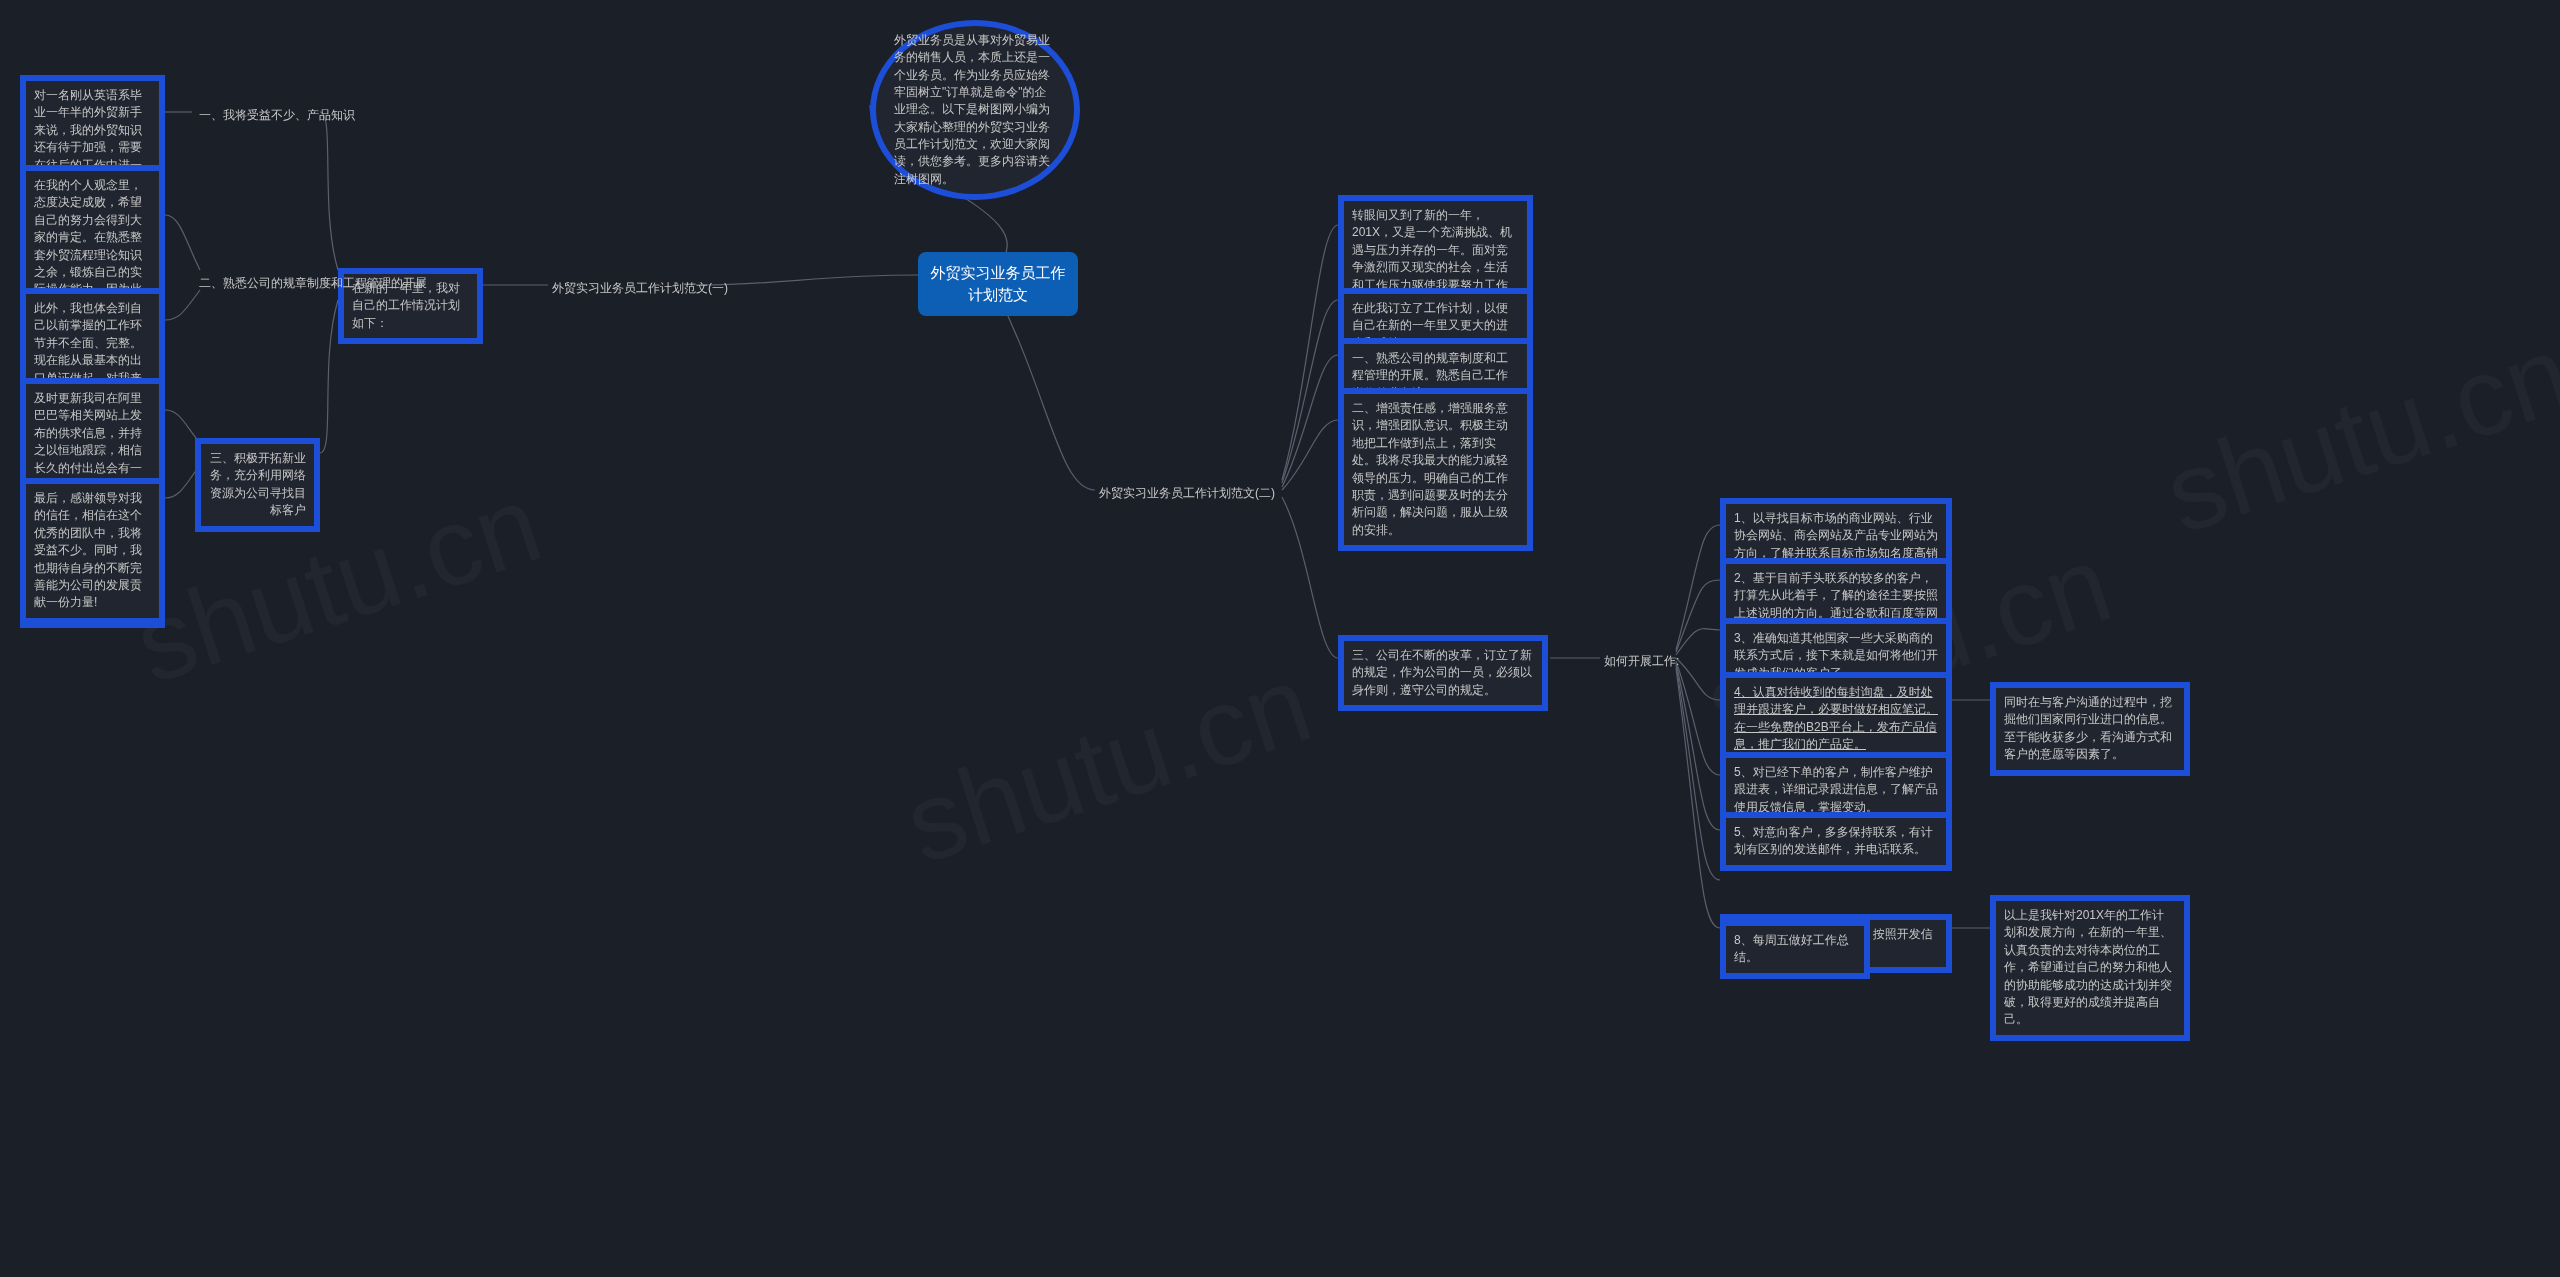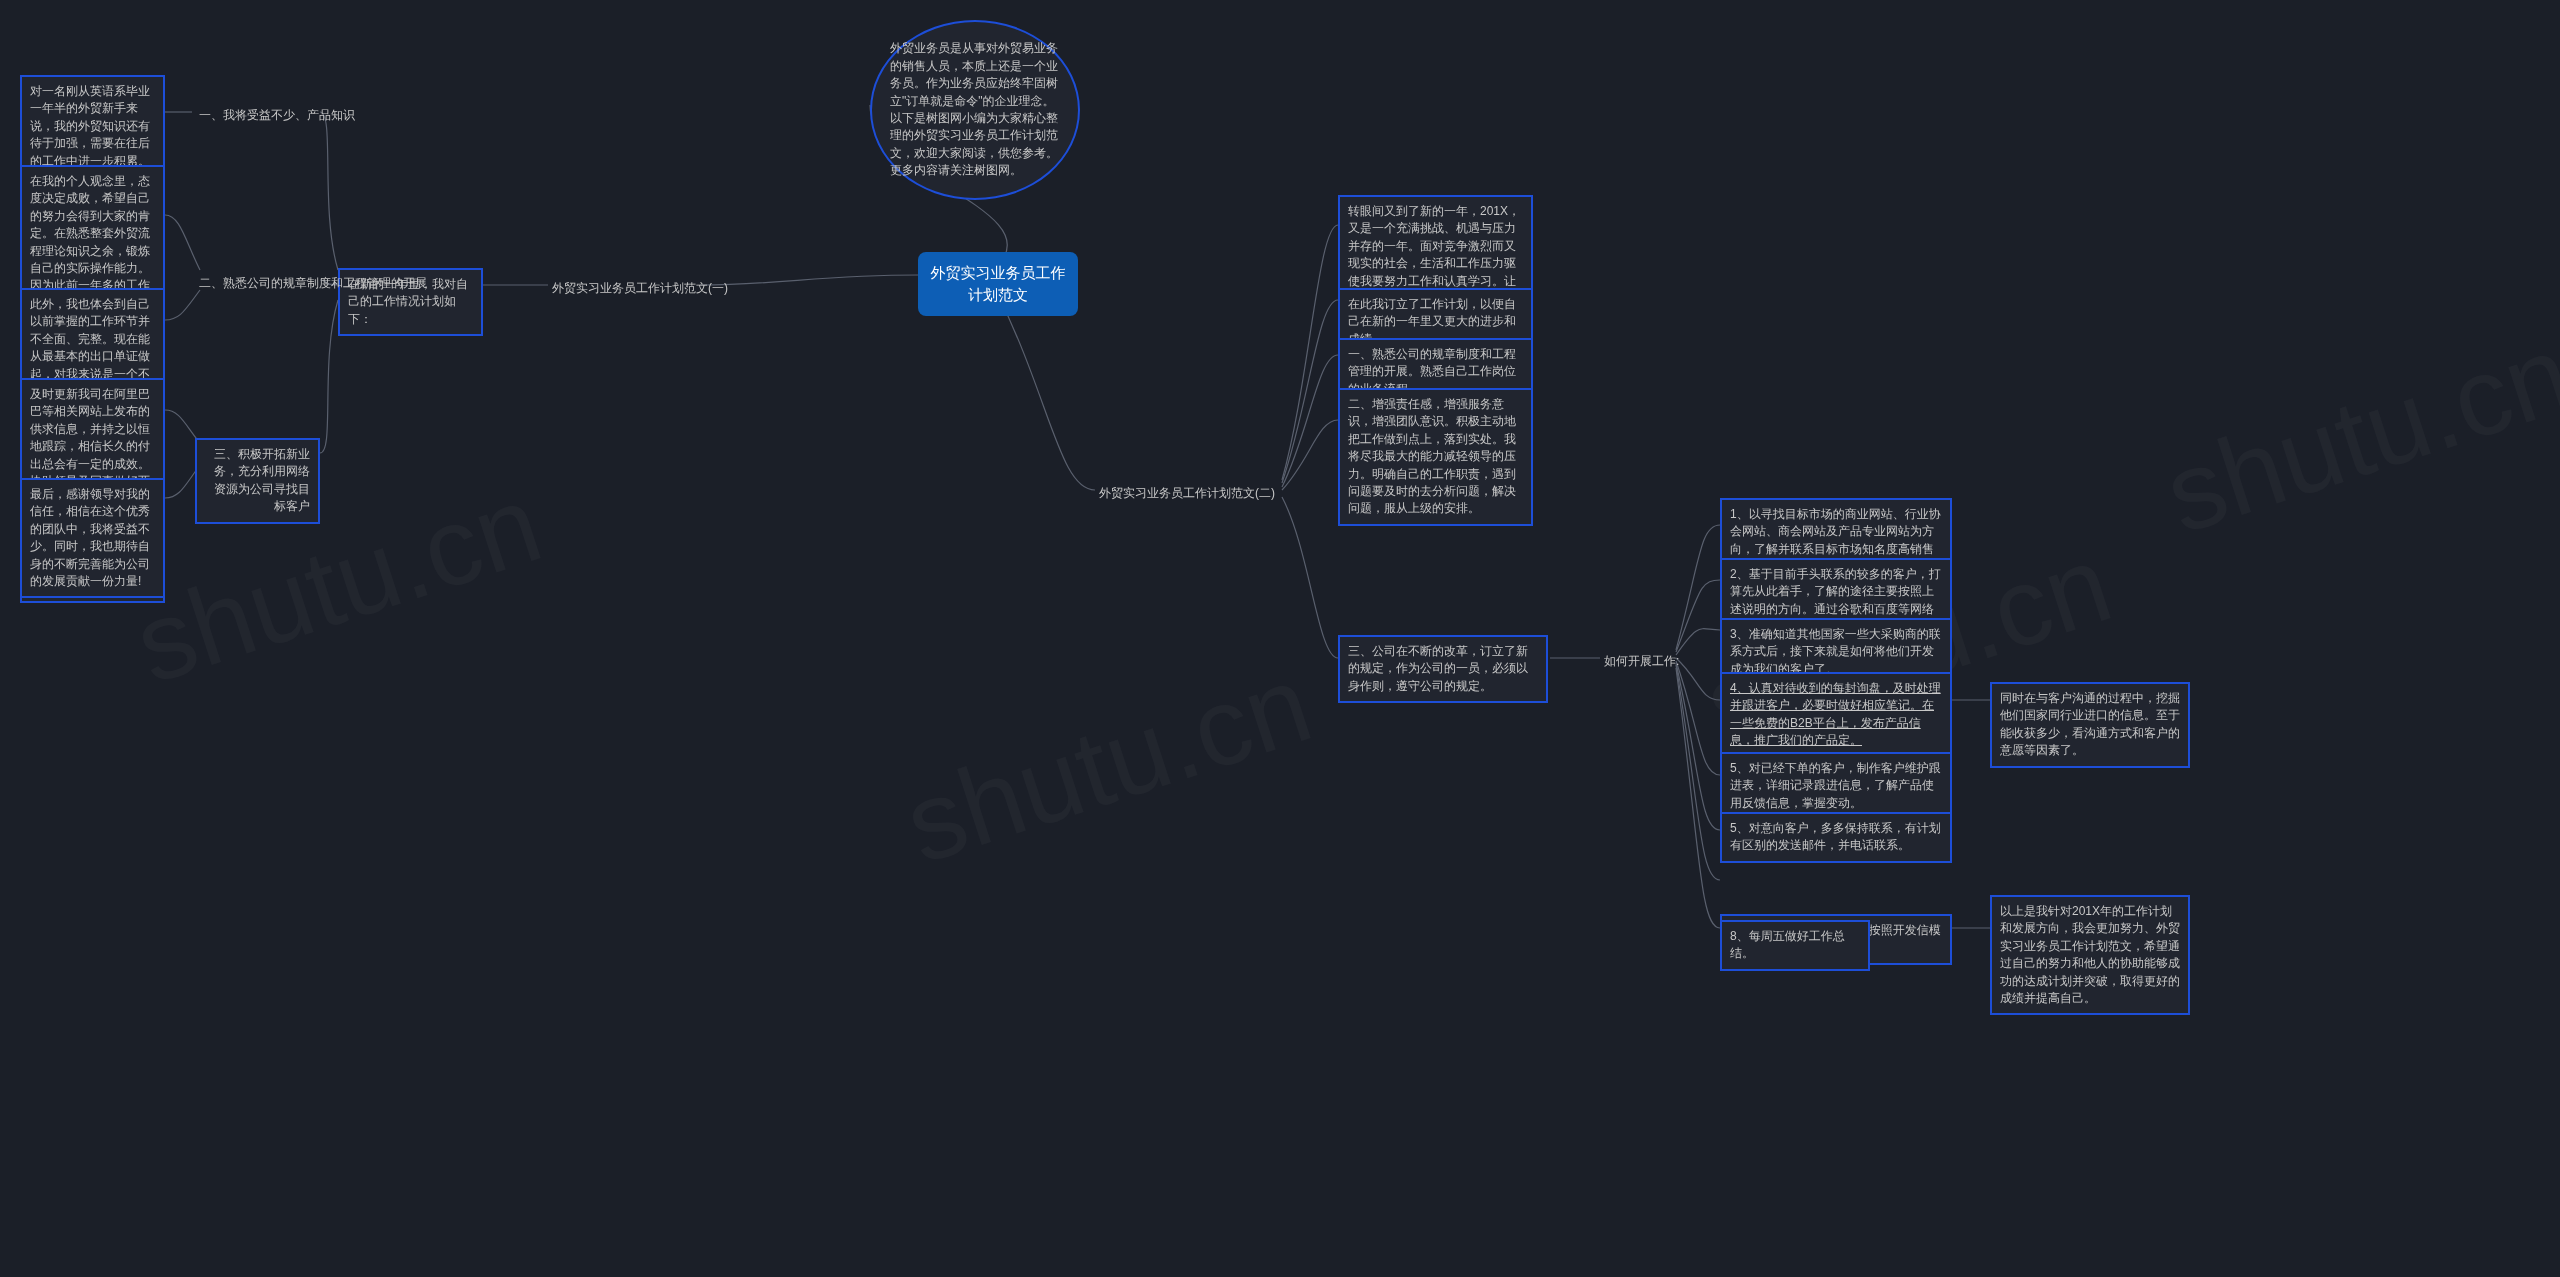--- a/index.html
+++ b/index.html
@@ -23,21 +23,21 @@
     pointer-events: none;
     user-select: none;
   }
   .wm1 { left: 130px; top: 520px; transform: rotate(-18deg); font-size:110px;}
   .wm2 { left: 900px; top: 700px; transform: rotate(-18deg); font-size:110px;}
   .wm3 { left: 1700px; top: 580px; transform: rotate(-18deg); font-size:110px;}
   .wm4 { left: 2160px; top: 370px; transform: rotate(-18deg); font-size:110px;}
 
   .node {
     position: absolute;
-    border: 2px solid #1d4ed8;
+    border: 6px solid #1d4ed8;
     background: #21252f;
     padding: 6px 8px;
     line-height: 1.45;
   }
   .node.rootnode {
     background: #0d5eb5;
     border: none;
     color: #fff;
     font-size: 15px;
     text-align: center;
@@ -214,14 +214,14 @@
 <div class="node small" style="left:1720px; top:812px; width:232px;">
   <span>5、对意向客户，多多保持联系，有计划有区别的发送邮件，并电话联系。</span>
 </div>
 <div class="node small" style="left:1720px; top:914px; width:232px;">
   <span>7、对意向不明确的客户，按照开发信模板，每两天发一封邮件。</span>
 </div>
 <div class="node small" style="left:1720px; top:920px; width:150px;">
   <span>8、每周五做好工作总结。</span>
 </div>
 <div class="node small" style="left:1990px; top:895px; width:200px;">
-  <span>以上是我针对201X年的工作计划和发展方向，我会更加努力、外贸实习业务员工作计划范文，希望通过自己的努力和他人的协助能够成功的达成计划并突破，取得更好的成绩并提高自己。</span>
+  <span>以上是我针对201X年的工作计划和发展方向，在新的一年里、认真负责的去对待本岗位的工作，希望通过自己的努力和他人的协助能够成功的达成计划并突破，取得更好的成绩并提高自己。</span>
 </div>
 
 </body></html>

